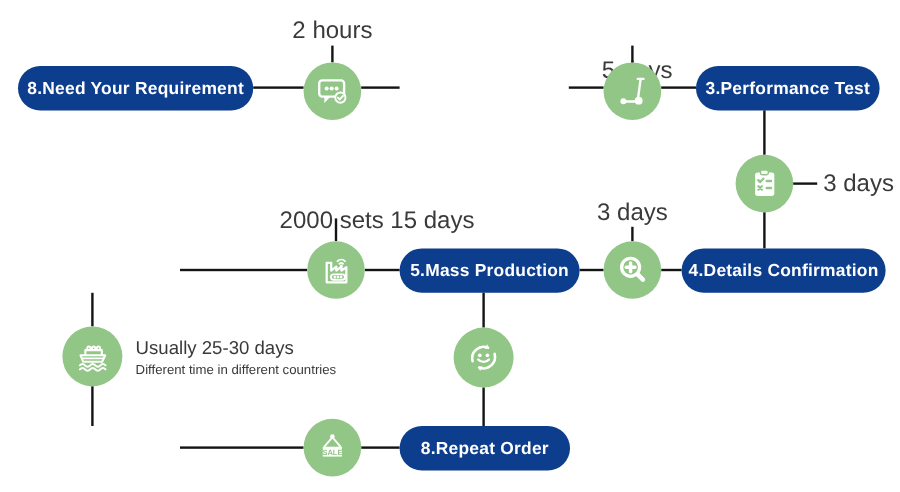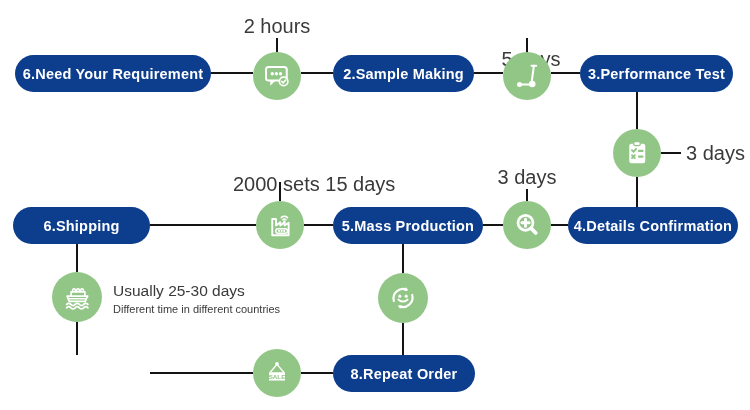--- a/index.html
+++ b/index.html
@@ -32,22 +32,21 @@
 </head>
 <body>
 
 <div class="canvas">
 
   <div class="hl" style="left:211px;top:72px;width:42px;"></div>
   <div class="hl" style="left:301px;top:72px;width:32px;"></div>
   <div class="hl" style="left:474px;top:72px;width:29px;"></div>
   <div class="hl" style="left:551px;top:72px;width:29px;"></div>
 
-  <div class="pill" style="left:15px;top:55px;width:196px;">6.Need Your Requirement</div>
-  <div class="pill" style="left:333px;top:55px;width:141px;">2.Sample Making</div>
+  <div class="pill" style="left:15px;top:55px;width:196px;">8.Need Your Requirement</div>
   <div class="pill" style="left:580px;top:55px;width:153px;">3.Performance Test</div>
 
   <div class="note center" style="left:237px;top:17px;width:80px;">2 hours</div>
   <div class="vl" style="left:276px;top:38px;height:14px;"></div>
 
   <div class="note center" style="left:491px;top:17px;width:80px;margin-top:33px;">5 days</div>
   <div class="vl" style="left:526px;top:38px;height:14px;"></div>
 
   <div class="node" style="left:253px;top:52px;">
     <svg width="30" height="30" viewBox="0 0 24 24">
@@ -86,21 +85,20 @@
   <div class="note" style="left:686px;top:144px;">3 days</div>
   <div class="vl" style="left:636px;top:177px;height:30px;"></div>
 
   <div class="hl" style="left:150px;top:224px;width:106px;"></div>
   <div class="hl" style="left:304px;top:224px;width:29px;"></div>
   <div class="hl" style="left:483px;top:224px;width:20px;"></div>
   <div class="hl" style="left:551px;top:224px;width:17px;"></div>
 
   <div class="pill" style="left:568px;top:207px;width:170px;">4.Details Confirmation</div>
   <div class="pill" style="left:333px;top:207px;width:150px;">5.Mass Production</div>
-  <div class="pill" style="left:13px;top:207px;width:137px;">6.Shipping</div>
 
   <div class="note" style="left:233px;top:139px;margin-top:36px;">2000 sets 15 days</div>
   <div class="vl" style="left:279px;top:182px;height:19px;"></div>
 
   <div class="note center" style="left:487px;top:168px;width:80px;">3 days</div>
   <div class="vl" style="left:526px;top:189px;height:12px;"></div>
 
   <div class="node" style="left:256px;top:201px;">
     <svg width="30" height="30" viewBox="0 0 24 24">
       <path d="M13 6.1 a3.6 3.6 0 0 1 5 0" fill="none" stroke="#fff" stroke-width="1.3" stroke-linecap="round"></path>

